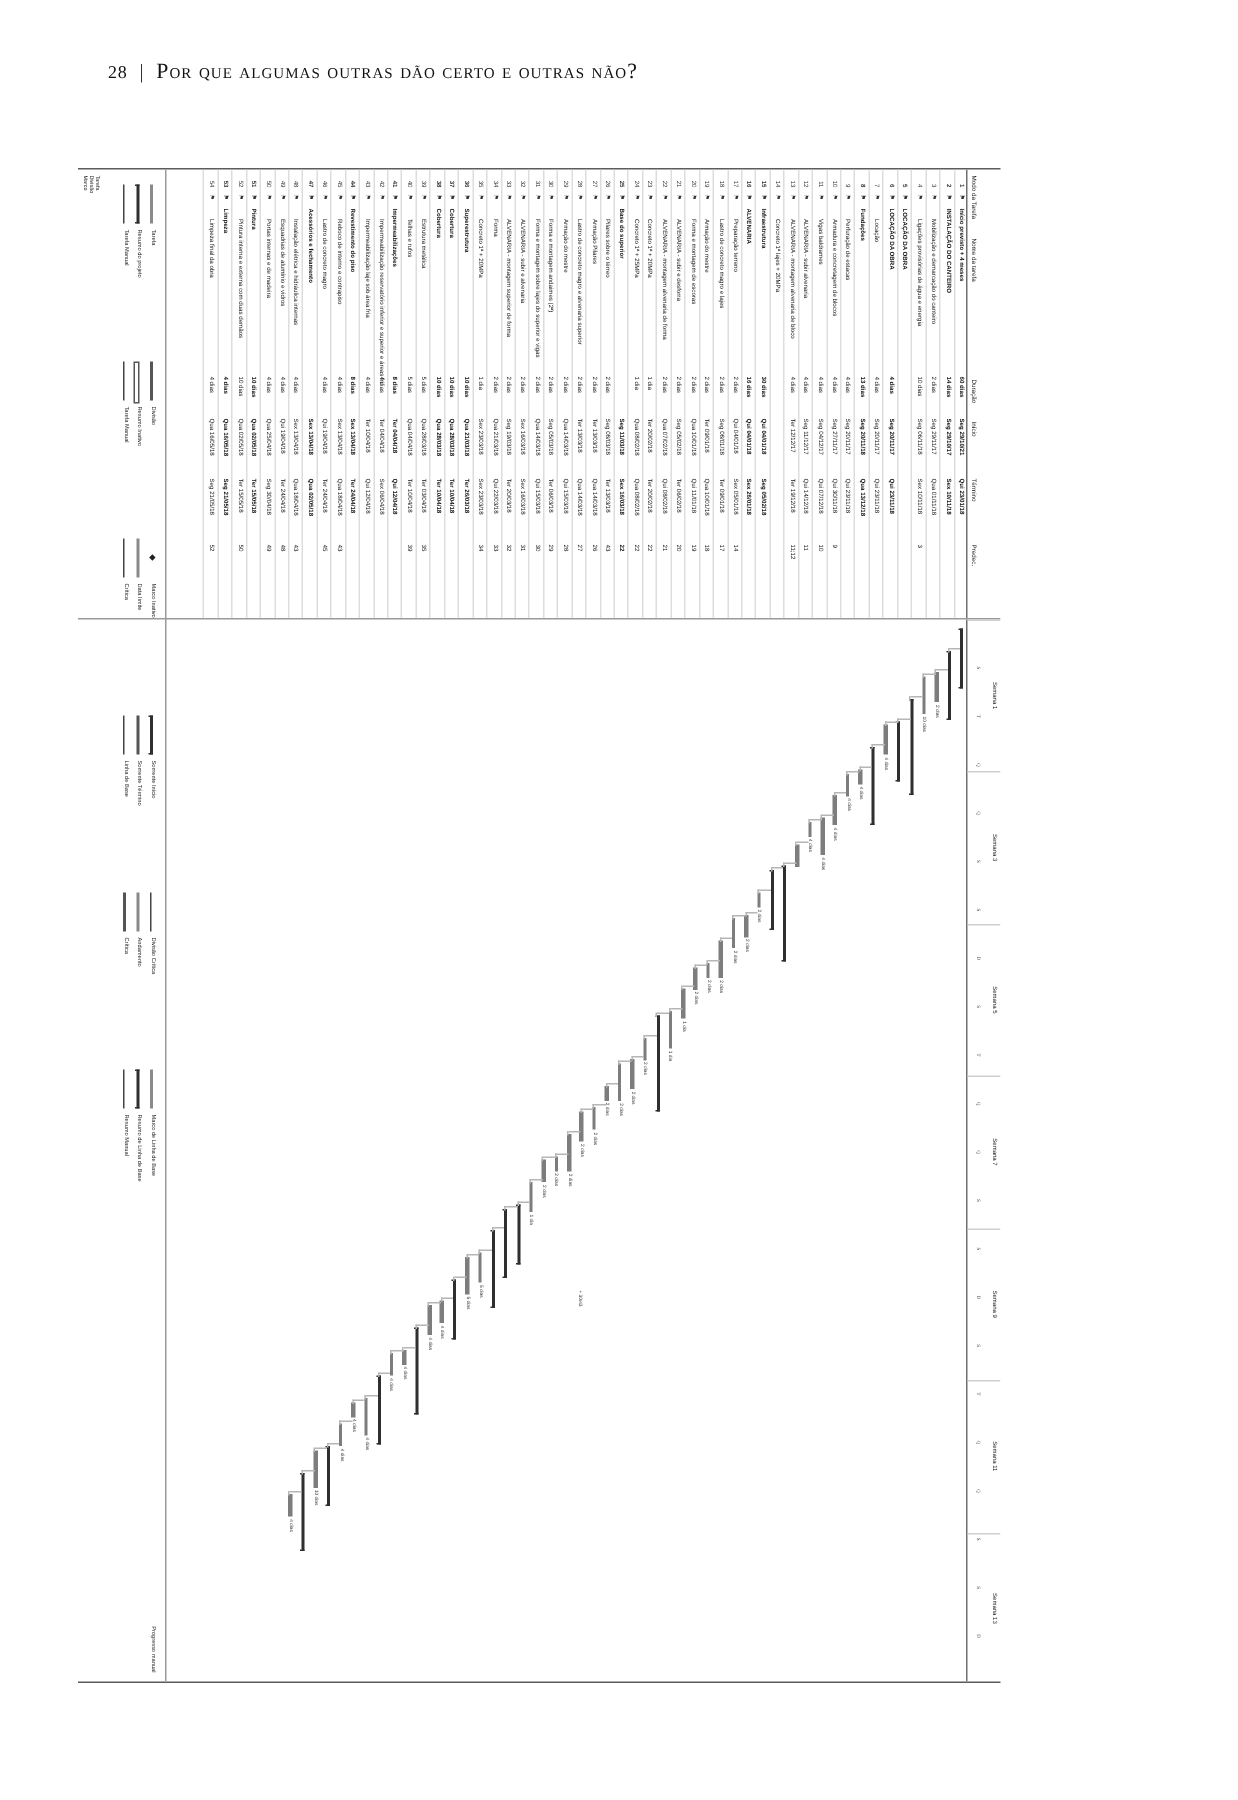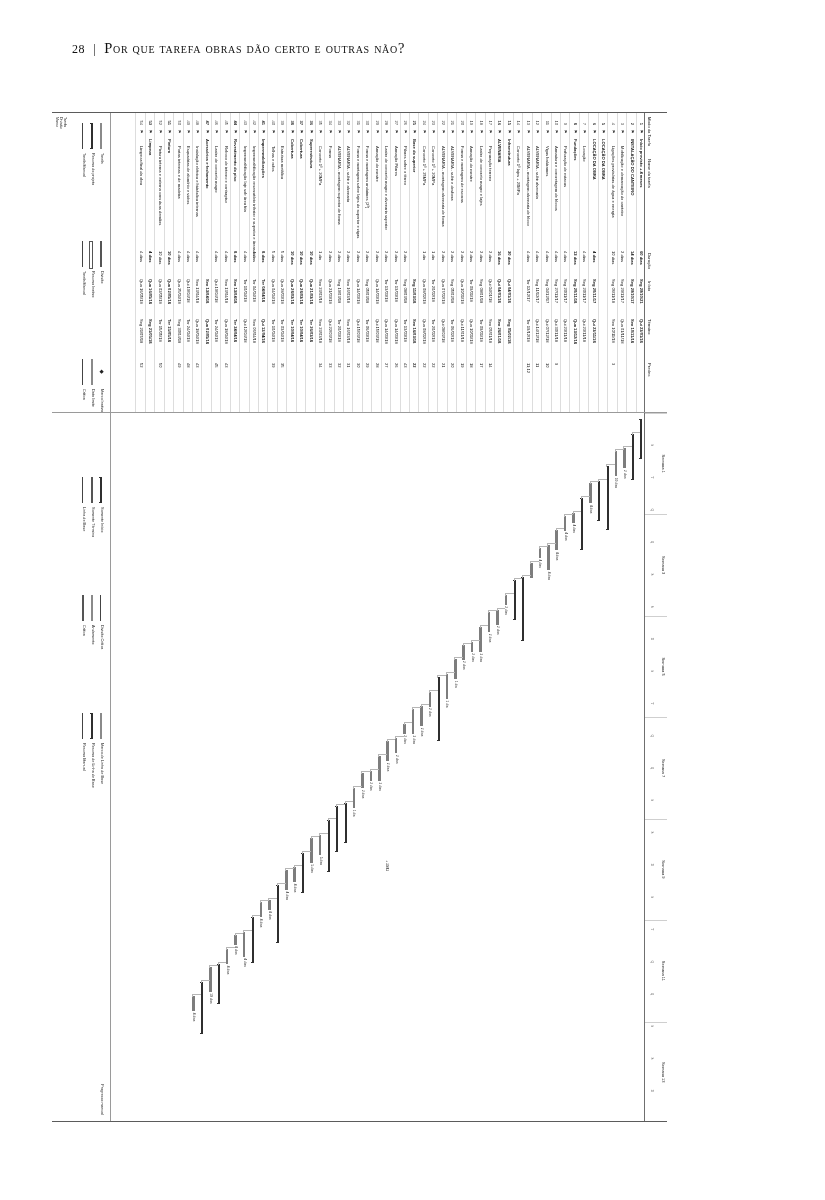--- a/index.html
+++ b/index.html
@@ -293,21 +293,21 @@
     bottom: 3px;
     font-family: "Liberation Sans", sans-serif;
     font-size: 3.6px;
     color: #222;
   }
 </style>
 </head>
 <body>
 
 <div class="page-header">
-  <span class="folio">28</span><span class="sep">|</span><span class="running-title">Por que tarefa obras dão certo e outras não?</span>
+  <span class="folio">28</span><span class="sep">|</span><span class="running-title">Por que algumas outras dão certo e outras não?</span>
 </div>
 
 <div class="figure-wrap">
   <div class="figure-rot">
     <div class="sheet">
       <div class="sheet-inner">
 
         <div class="tbl">
           <div class="tbl-head">
             <span class="h h-mode">Modo da Tarefa</span>

